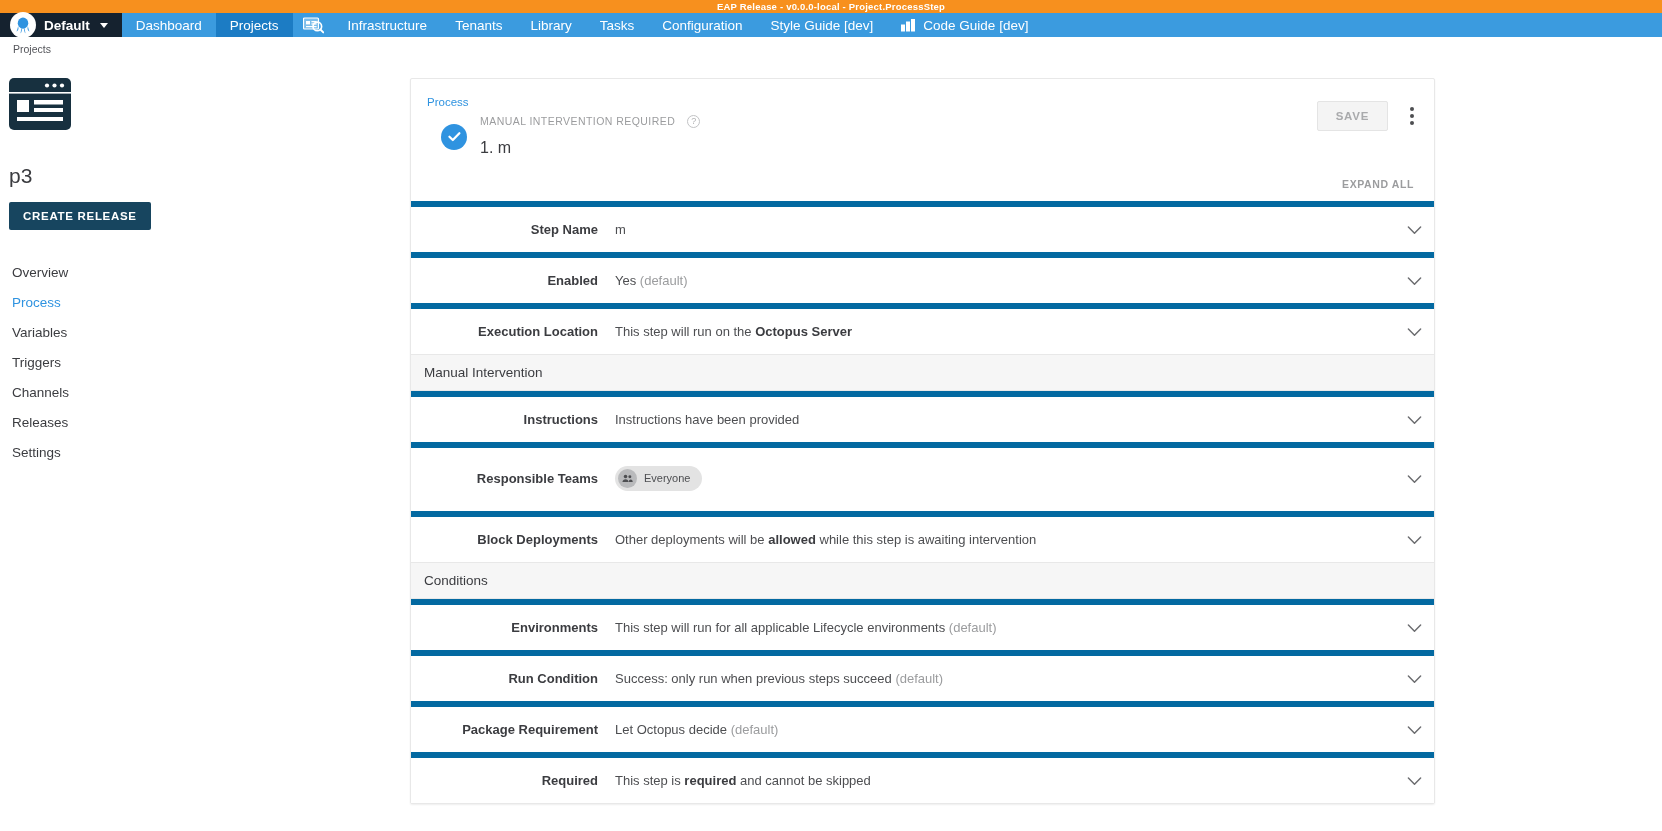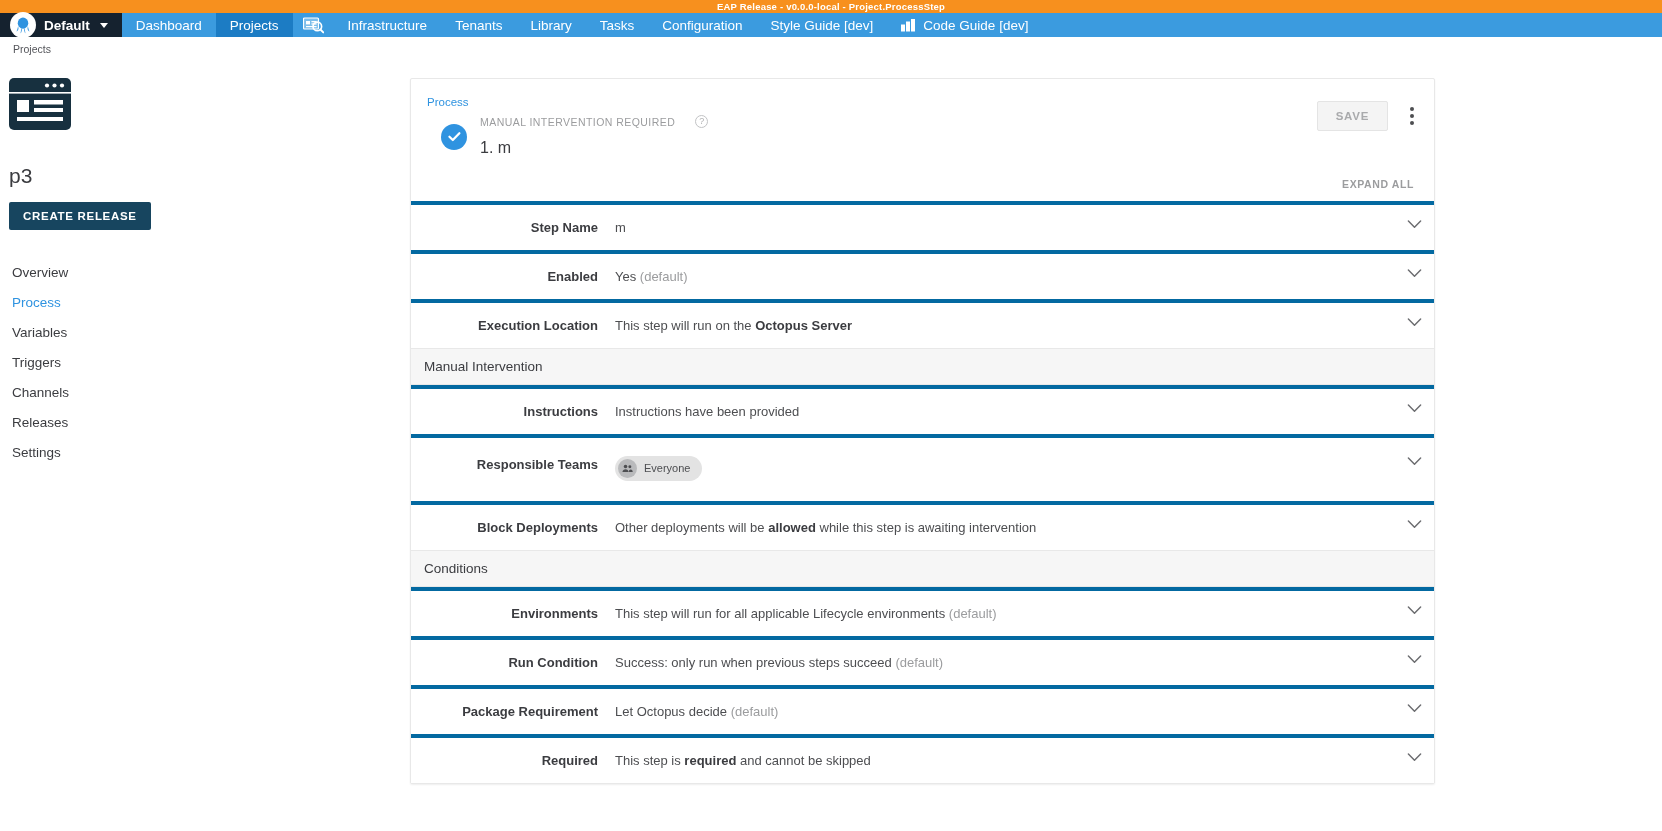--- a/index.html
+++ b/index.html
@@ -155,21 +155,21 @@
   }
   .step-row { display: flex; align-items: center; gap: 13px; }
   .check-circle {
     width: 26px; height: 26px; flex: 0 0 26px;
     border-radius: 50%;
     background: #2f93e0;
     display: flex; align-items: center; justify-content: center;
     margin-left: 14px;
   }
   .step-meta { display: flex; flex-direction: column; }
-  .step-kicker-line { display: flex; align-items: center; gap: 20px; }
+  .step-kicker-line { display: flex; gap: 12px; }
   .step-kicker {
     font-size: 10.5px;
     color: #9b9c9e;
     letter-spacing: 0.45px;
     text-transform: uppercase;
   }
   .help-circle {
     width: 13px; height: 13px;
     border-radius: 50%;
     border: 1px solid #c2c3c5;
@@ -217,22 +217,22 @@
   .expand-all {
     font-size: 10.5px;
     color: #9b9c9e;
     letter-spacing: 0.6px;
     cursor: pointer;
   }
 
   
   .exp-row {
     display: flex;
-    align-items: flex-start;
-    border-top: 4px solid #0369a1;
+    align-items: center;
+    border-top: 6px solid #0369a1;
     padding: 14px 0 14px 0;
     min-height: 40px;
     cursor: pointer;
     background: #ffffff;
   }
   .exp-row.tall { padding: 18px 0 20px 0; }
   .exp-label {
     width: 204px;
     flex: 0 0 204px;
     text-align: right;

